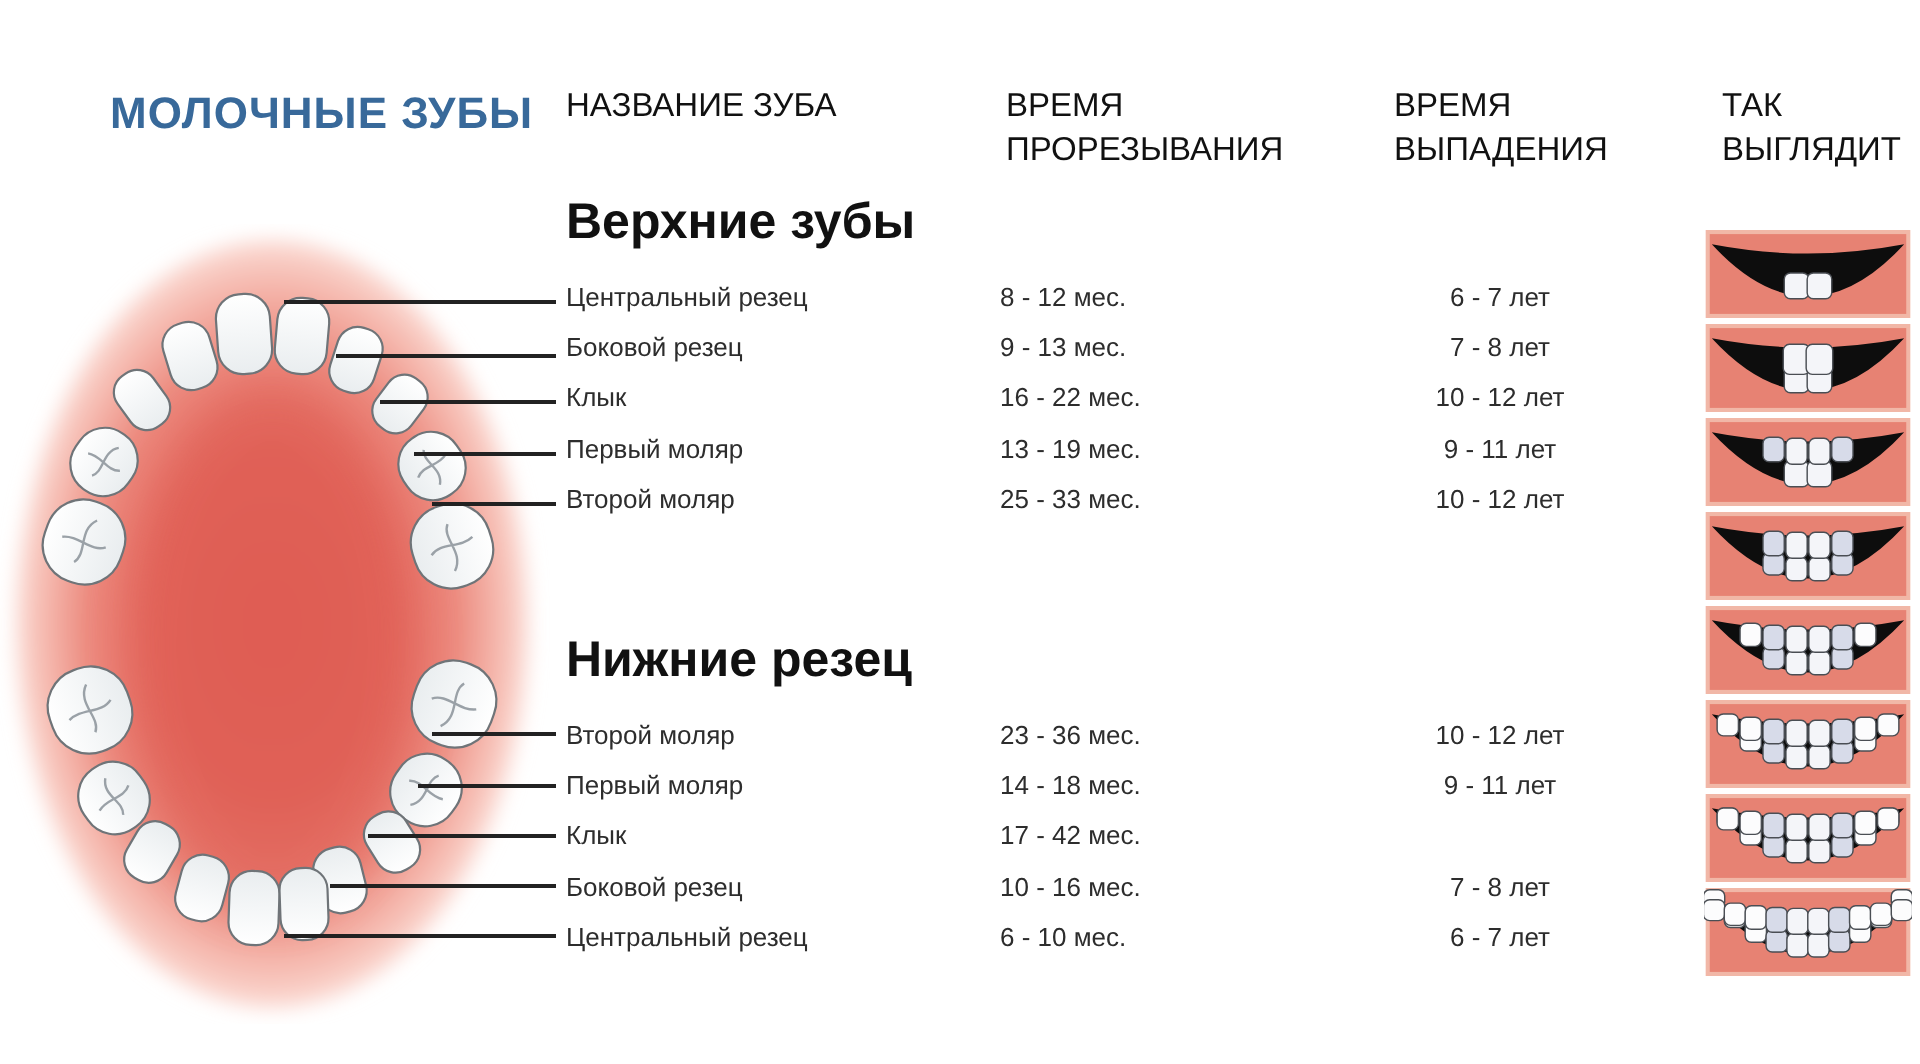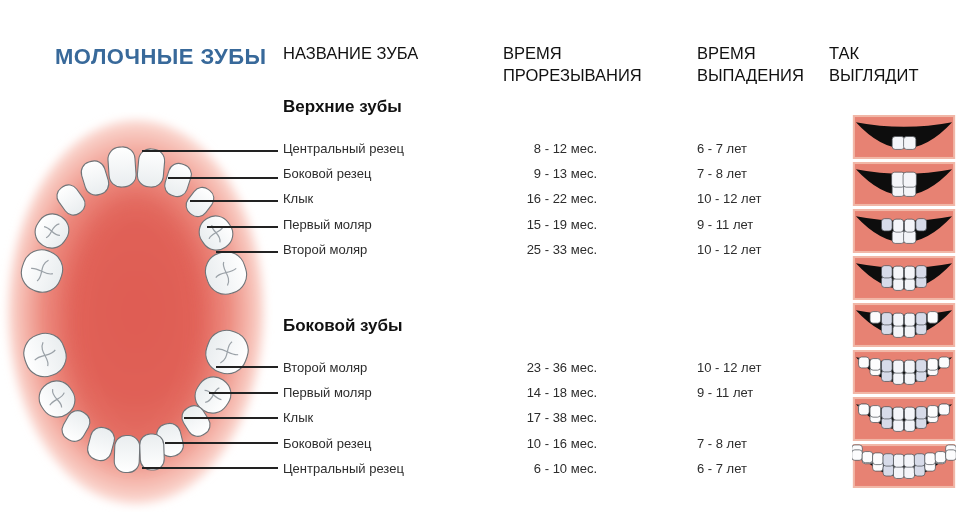--- a/index.html
+++ b/index.html
@@ -12,31 +12,31 @@
     letter-spacing:.5px;color:#38699a;white-space:nowrap;
   }
   .mouth-wrap{position:absolute;left:0;top:112px;width:275px;height:400px;}
   .lead-line{position:absolute;height:2px;background:#222;}
   .colh{
     position:absolute;top:42px;font-size:16.5px;font-weight:normal;color:#111;
     line-height:22px;white-space:nowrap;
   }
   .colh span{display:block;}
   .section-h{
-    position:absolute;left:283px;font-size:17px;font-weight:bold;color:#111;
+    position:absolute;left:283px;font-size:25px;font-weight:bold;color:#111;
     white-space:nowrap;
   }
   .rows{position:absolute;left:283px;width:520px;}
   .t-row{
     display:grid;grid-template-columns:217px 97px 1fr;align-items:center;
     height:25.2px;font-size:13px;
   }
   .t-row .c-name{text-align:left;color:#2d2d2d;white-space:nowrap;}
-  .t-row .c-mes{text-align:right;color:#2d2d2d;white-space:nowrap;}
-  .t-row .c-let{text-align:left;padding-left:100px;color:#2d2d2d;white-space:nowrap;}
+  .t-row .c-mes{color:#2d2d2d;white-space:nowrap;}
+  .t-row .c-let{text-align:center;padding-left:100px;color:#2d2d2d;white-space:nowrap;}
   .smiles{position:absolute;left:852px;top:115px;width:104px;}
   .smiles svg{display:block;margin-bottom:3px;}
 </style>
 </head>
 <body>
 
 <div class="canvas">
 
   <div class="page-title">МОЛОЧНЫЕ ЗУБЫ</div>
 
@@ -151,47 +151,47 @@
 
   <div class="colh" style="left:283px">НАЗВАНИЕ ЗУБА</div>
   <div class="colh" style="left:503px">
     <span>ВРЕМЯ</span>
     <span>ПРОРЕЗЫВАНИЯ</span>
   </div>
   <div class="colh" style="left:697px">
     <span>ВРЕМЯ</span>
     <span>ВЫПАДЕНИЯ</span>
   </div>
-  <div class="colh" style="left:829px">
+  <div class="colh" style="left:861px">
     <span>ТАК</span>
     <span>ВЫГЛЯДИТ</span>
   </div>
 
   <div class="section-h" style="top:97px">Верхние зубы</div>
-  <div class="section-h" style="top:316px">Боковой зубы</div>
+  <div class="section-h" style="top:316px">Нижние резец</div>
 
   <div id="upper-rows" class="rows" style="top:136px">
       <div class="t-row">
         <span class="c-name">Центральный резец</span>
         <span class="c-mes">8 - 12 мес.</span>
         <span class="c-let">6 - 7 лет</span>
       </div>
       <div class="t-row">
         <span class="c-name">Боковой резец</span>
         <span class="c-mes">9 - 13 мес.</span>
         <span class="c-let">7 - 8 лет</span>
       </div>
       <div class="t-row">
         <span class="c-name">Клык</span>
         <span class="c-mes">16 - 22 мес.</span>
         <span class="c-let">10 - 12 лет</span>
       </div>
       <div class="t-row">
         <span class="c-name">Первый моляр</span>
-        <span class="c-mes">15 - 19 мес.</span>
+        <span class="c-mes">13 - 19 мес.</span>
         <span class="c-let">9 - 11 лет</span>
       </div>
       <div class="t-row">
         <span class="c-name">Второй моляр</span>
         <span class="c-mes">25 - 33 мес.</span>
         <span class="c-let">10 - 12 лет</span>
       </div>
     </div>
   <div id="lower-rows" class="rows" style="top:355px">
       <div class="t-row">
@@ -199,21 +199,21 @@
         <span class="c-mes">23 - 36 мес.</span>
         <span class="c-let">10 - 12 лет</span>
       </div>
       <div class="t-row">
         <span class="c-name">Первый моляр</span>
         <span class="c-mes">14 - 18 мес.</span>
         <span class="c-let">9 - 11 лет</span>
       </div>
       <div class="t-row">
         <span class="c-name">Клык</span>
-        <span class="c-mes">17 - 38 мес.</span>
+        <span class="c-mes">17 - 42 мес.</span>
       </div>
       <div class="t-row">
         <span class="c-name">Боковой резец</span>
         <span class="c-mes">10 - 16 мес.</span>
         <span class="c-let">7 - 8 лет</span>
       </div>
       <div class="t-row">
         <span class="c-name">Центральный резец</span>
         <span class="c-mes">6 - 10 мес.</span>
         <span class="c-let">6 - 7 лет</span>

